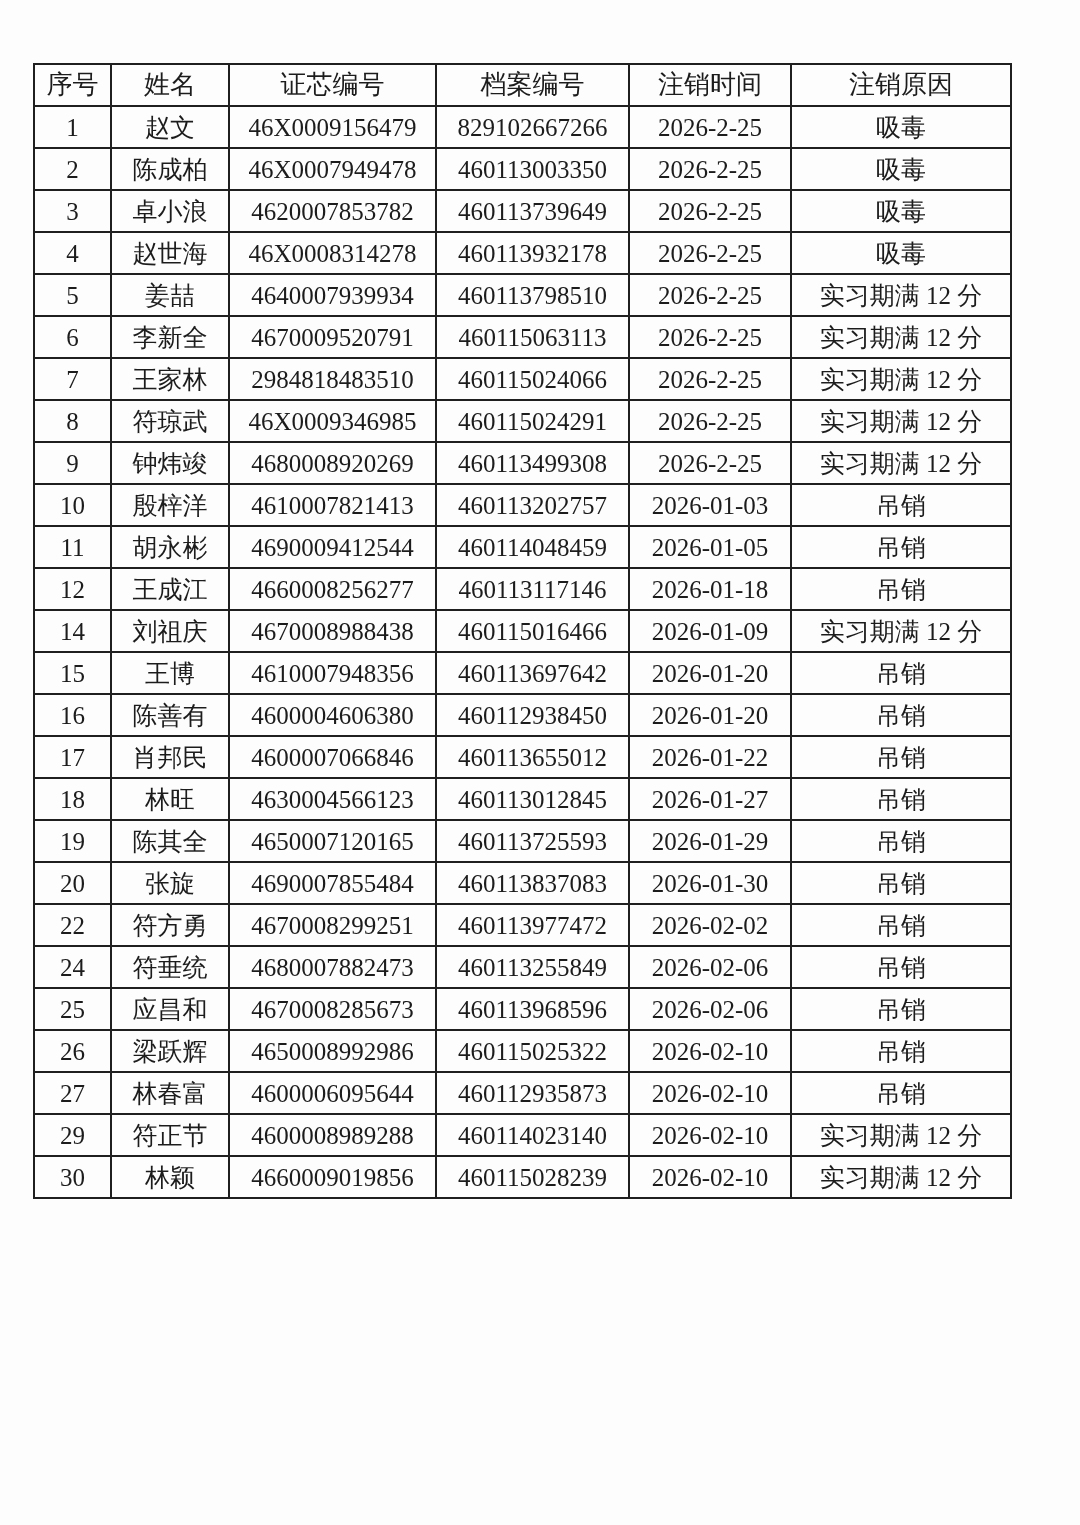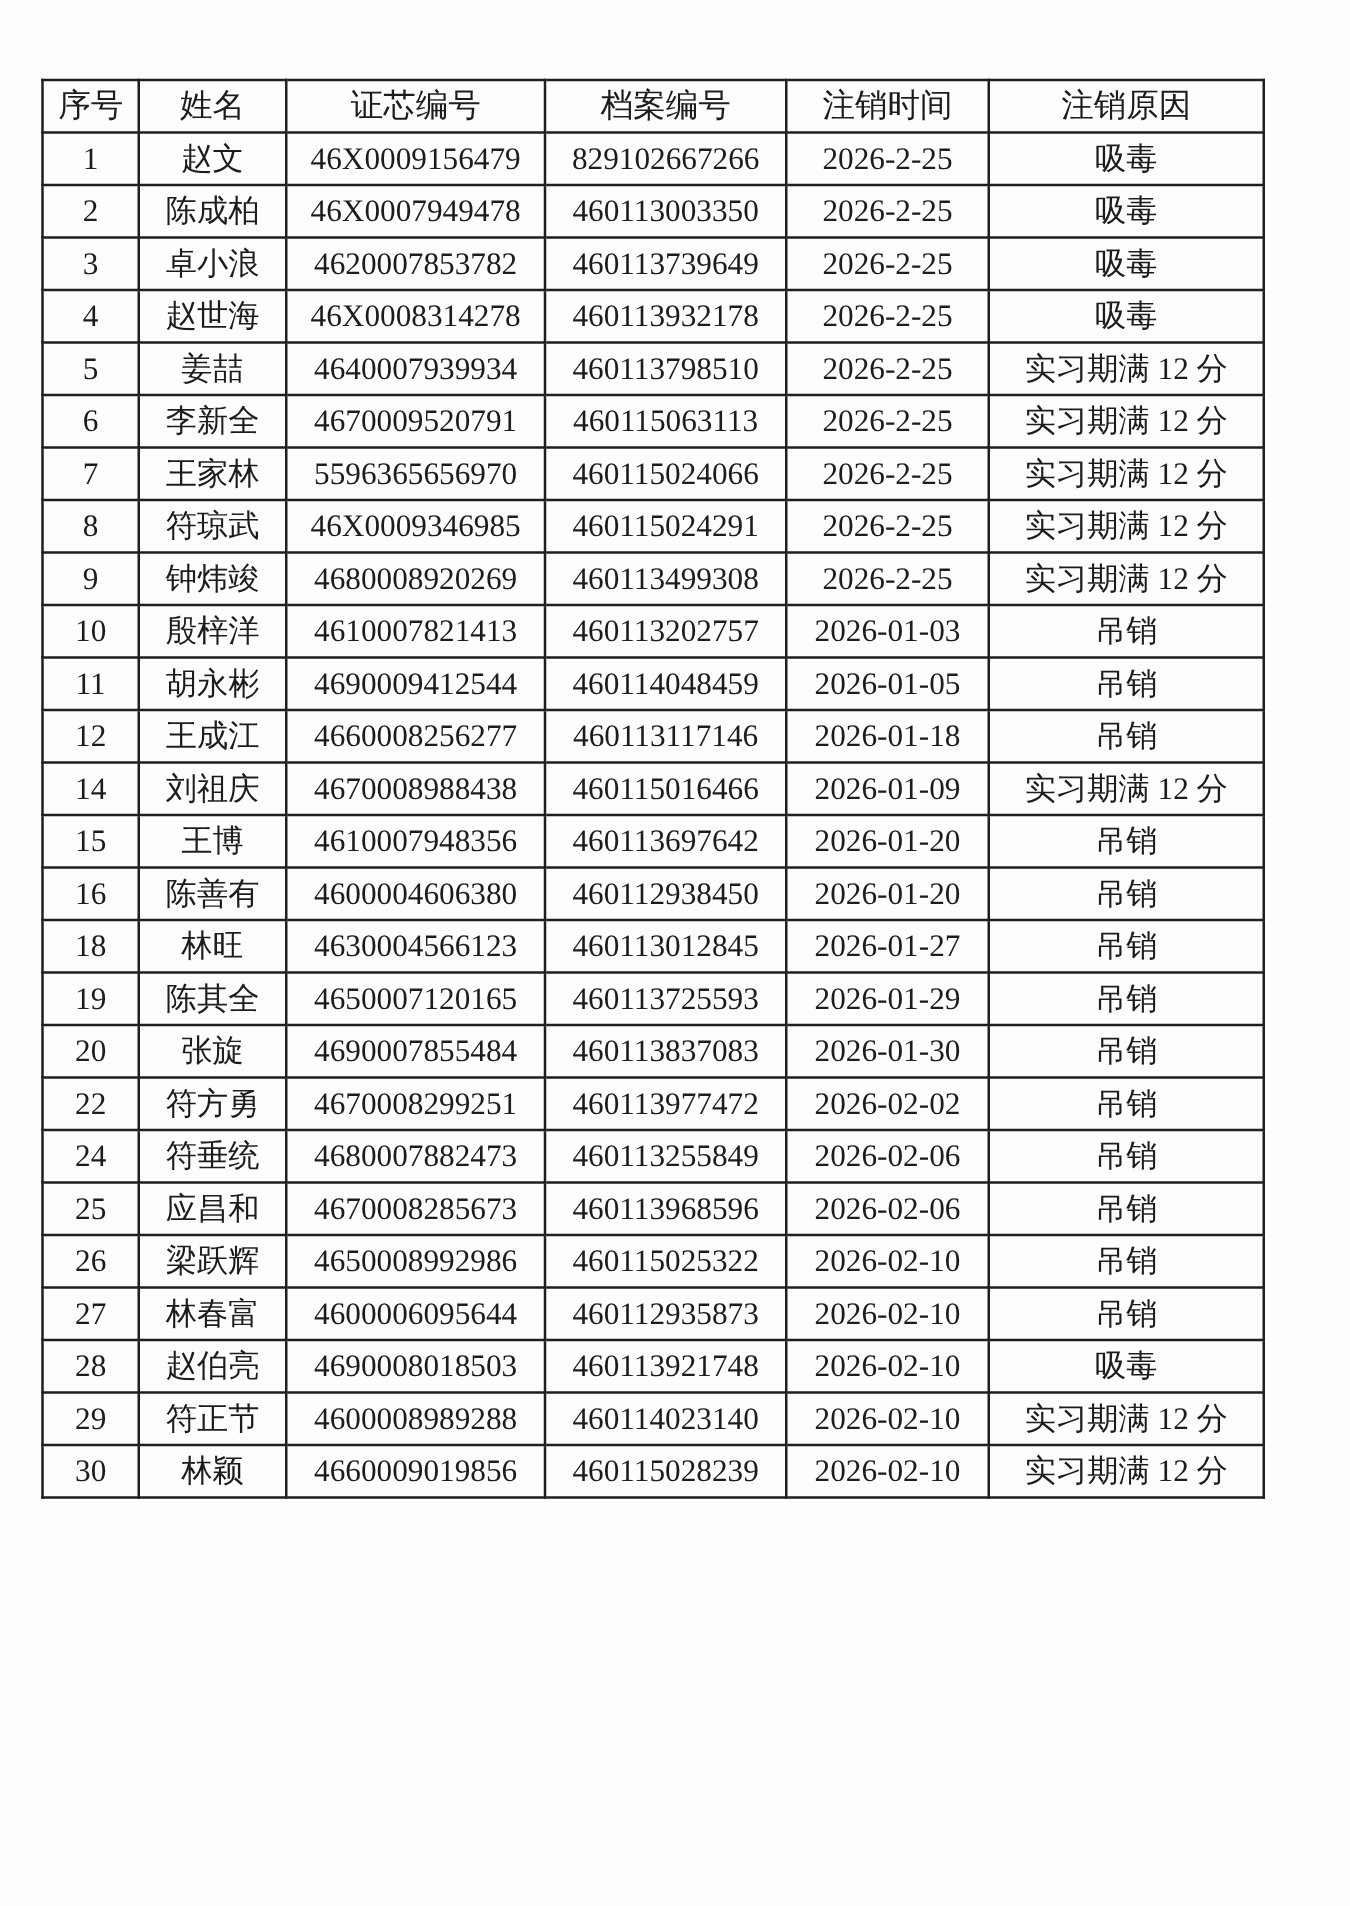--- a/index.html
+++ b/index.html
@@ -118,21 +118,21 @@
           <td>6</td>
           <td>李新全</td>
           <td>4670009520791</td>
           <td>460115063113</td>
           <td>2026-2-25</td>
           <td>实习期满 12 分</td>
         </tr>
         <tr>
           <td>7</td>
           <td>王家林</td>
-          <td>5596365656970</td>
+          <td>2984818483510</td>
           <td>460115024066</td>
           <td>2026-2-25</td>
           <td>实习期满 12 分</td>
         </tr>
         <tr>
           <td>8</td>
           <td>符琼武</td>
           <td>46X0009346985</td>
           <td>460115024291</td>
           <td>2026-2-25</td>
@@ -188,20 +188,28 @@
         </tr>
         <tr>
           <td>16</td>
           <td>陈善有</td>
           <td>4600004606380</td>
           <td>460112938450</td>
           <td>2026-01-20</td>
           <td>吊销</td>
         </tr>
         <tr>
+          <td>17</td>
+          <td>肖邦民</td>
+          <td>4600007066846</td>
+          <td>460113655012</td>
+          <td>2026-01-22</td>
+          <td>吊销</td>
+        </tr>
+        <tr>
           <td>18</td>
           <td>林旺</td>
           <td>4630004566123</td>
           <td>460113012845</td>
           <td>2026-01-27</td>
           <td>吊销</td>
         </tr>
         <tr>
           <td>19</td>
           <td>陈其全</td>
@@ -252,28 +260,20 @@
         </tr>
         <tr>
           <td>27</td>
           <td>林春富</td>
           <td>4600006095644</td>
           <td>460112935873</td>
           <td>2026-02-10</td>
           <td>吊销</td>
         </tr>
         <tr>
-          <td>28</td>
-          <td>赵伯亮</td>
-          <td>4690008018503</td>
-          <td>460113921748</td>
-          <td>2026-02-10</td>
-          <td>吸毒</td>
-        </tr>
-        <tr>
           <td>29</td>
           <td>符正节</td>
           <td>4600008989288</td>
           <td>460114023140</td>
           <td>2026-02-10</td>
           <td>实习期满 12 分</td>
         </tr>
         <tr>
           <td>30</td>
           <td>林颖</td>

